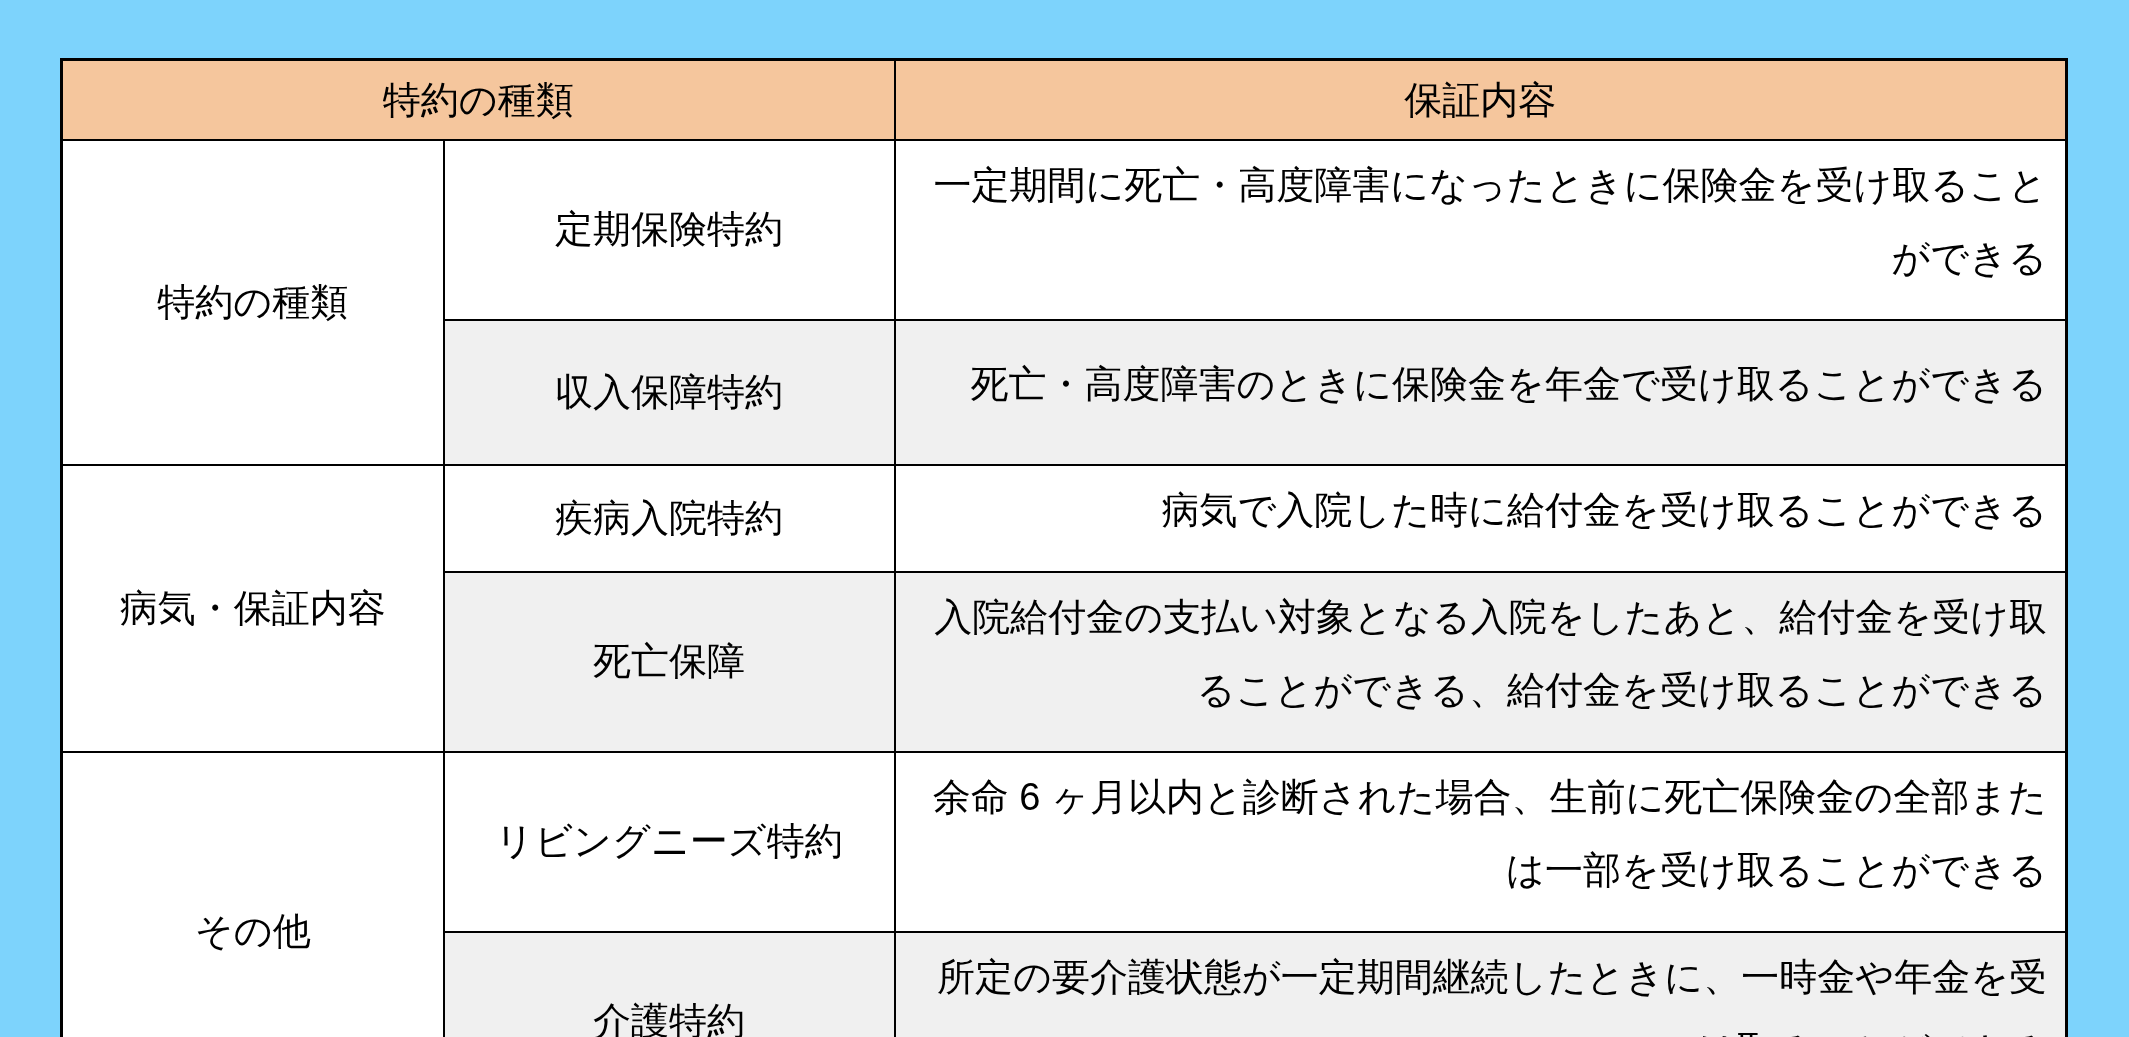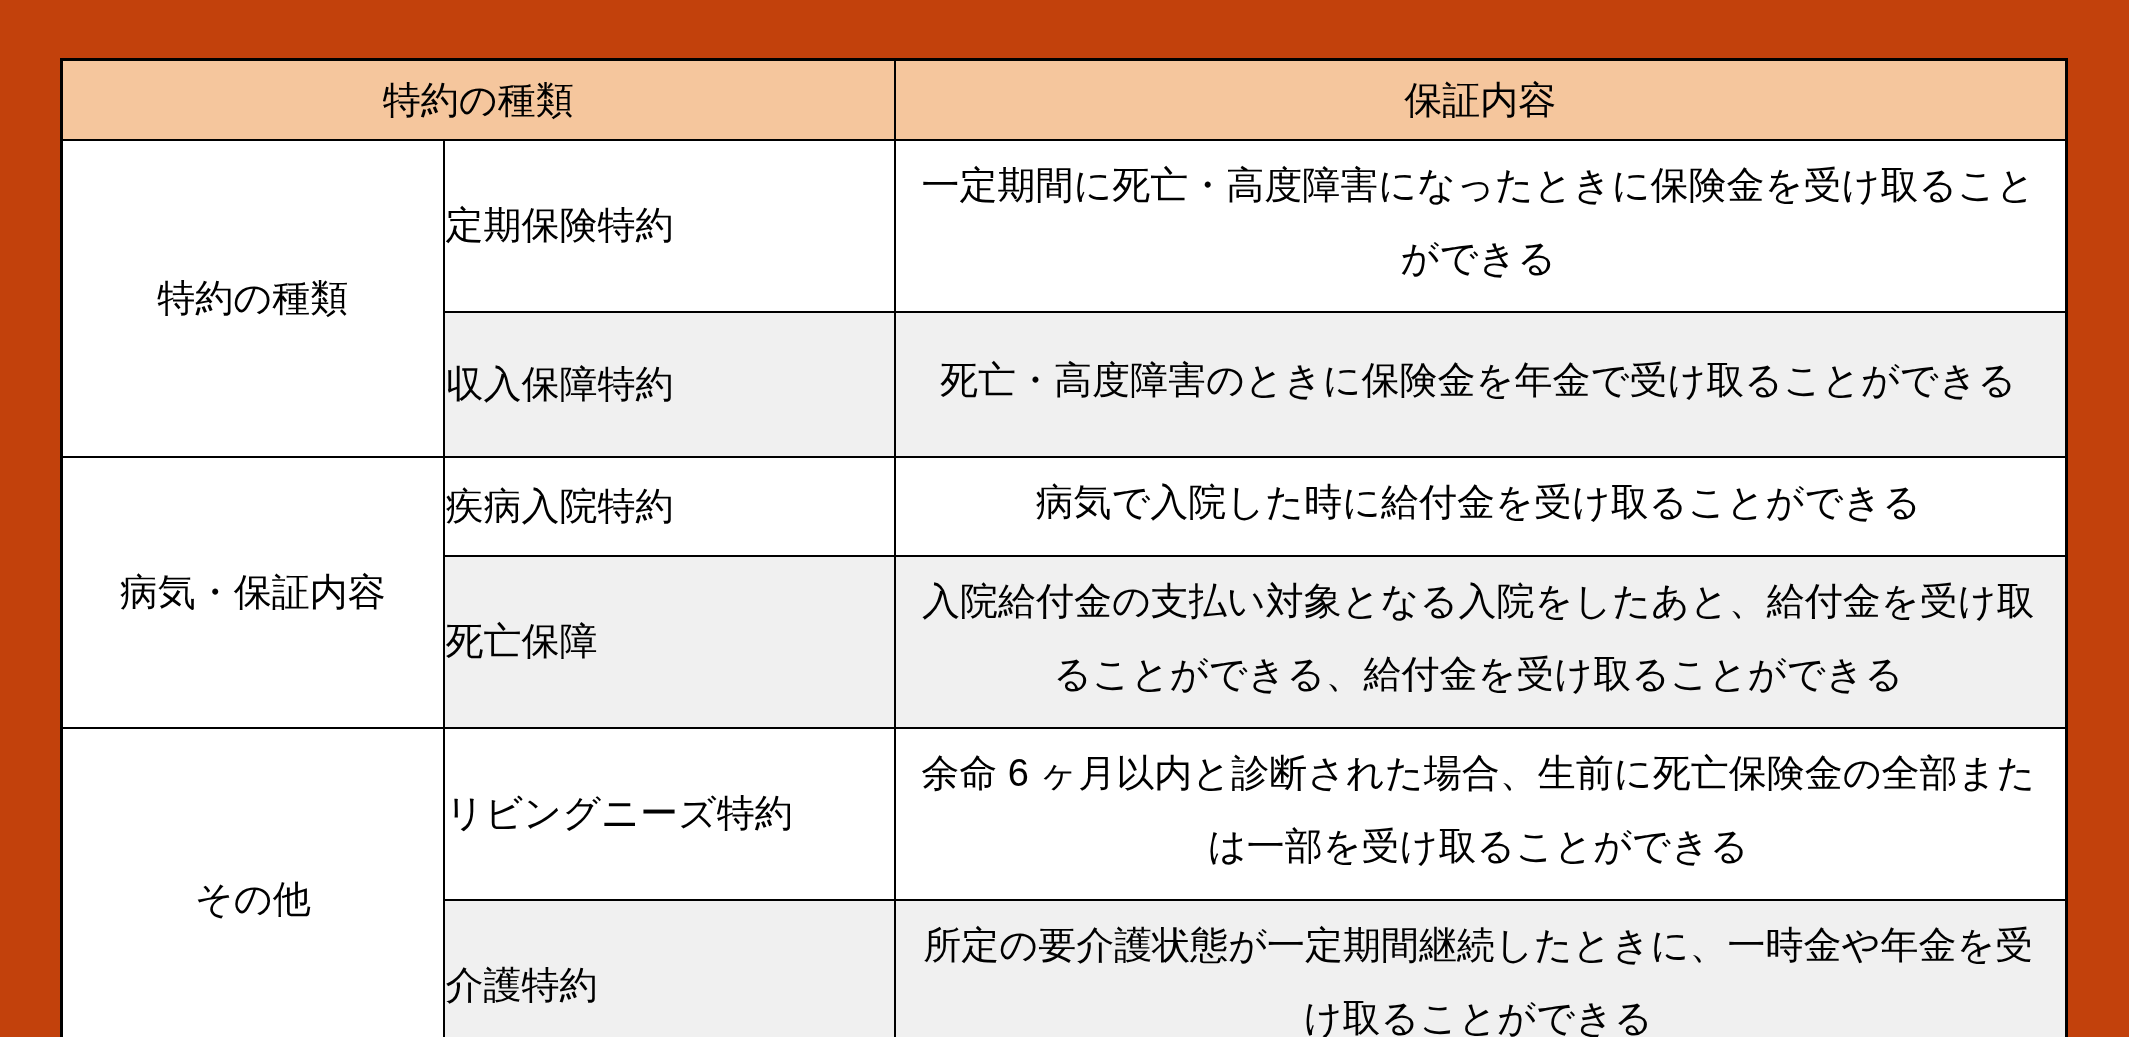--- a/index.html
+++ b/index.html
@@ -5,21 +5,21 @@
   html, body {
     margin: 0;
     padding: 0;
     background: #ffffff;
     font-family: "Liberation Sans", "DejaVu Sans", sans-serif;
   }
   .page {
     position: relative;
     width: 2129px;
     height: 1037px;
-    background: #c2410c;
+    background: #7dd3fc;
     overflow: hidden;
   }
   table.rider-table {
     position: absolute;
     left: 60px;
     top: 58px;
     width: 2005px;
     border-collapse: collapse;
     table-layout: fixed;
     border: 3px solid #000000;
@@ -36,25 +36,26 @@
   .rider-table th.hdr {
     background: #f5c69d;
     text-align: center;
     height: 76px;
   }
   .cell-category {
     background: #ffffff;
     text-align: center;
   }
   .cell-rider {
+    text-align: center;
     margin-left: 44px;
   }
   .cell-desc {
-    text-align: center;
-    padding: 8px 18px 16px 14px;
+    text-align: right;
+    padding: 8px 18px 24px 14px;
     line-height: 1.92;
   }
   tr.shaded .cell-rider,
   tr.shaded .cell-desc {
     background: #f0f0f0;
     font-family: Liberation Serif, serif;
   }
   tr.plain .cell-rider,
   tr.plain .cell-desc {
     background: #ffffff;

